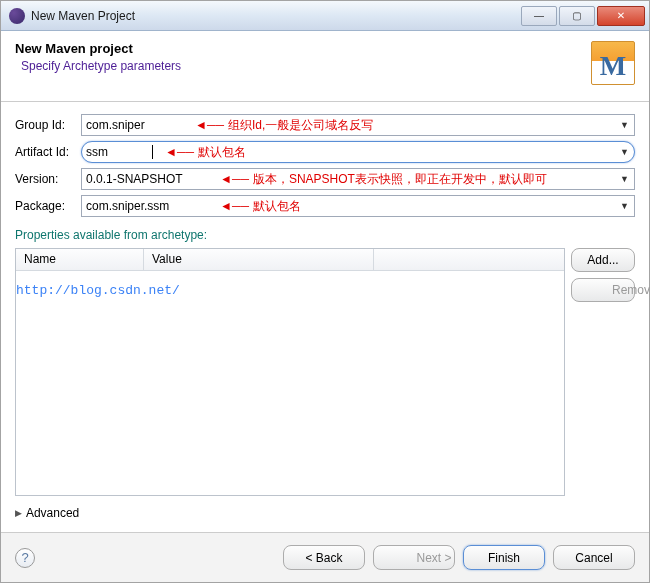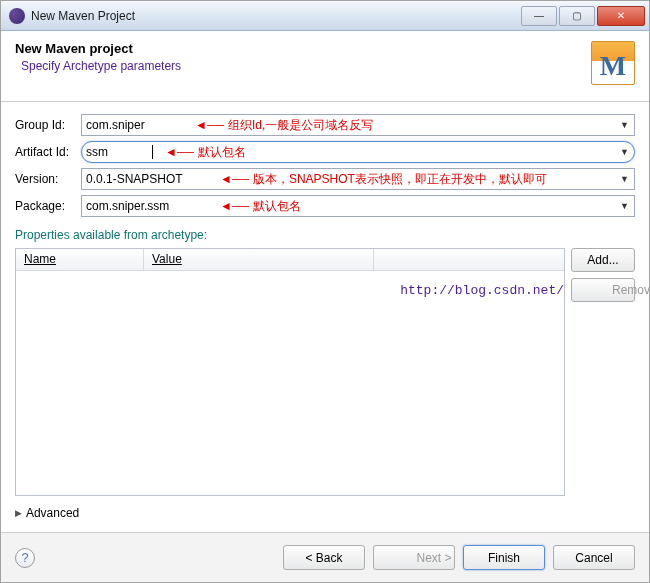--- a/index.html
+++ b/index.html
@@ -130,52 +130,51 @@
       gap: 6px;
       flex: 1;
       min-height: 0;
     }
     .table-wrap {
       flex: 1;
       border: 1px solid #bcc3cc;
       display: flex; flex-direction: column;
       background: #fff;
       position: relative;
-      text-decoration: underline;
     }
     .table-head {
       display: flex;
       background: linear-gradient(to bottom, #fdfdfe, #f0f2f5);
       border-bottom: 1px solid #d5dae0;
       height: 22px;
     }
     .th {
       border-right: 1px solid #d5dae0;
       padding: 3px 8px;
       font-size: 12px;
       color: #000;
     }
     .th.name { width: 128px; }
     .th.value { flex: 1; }
     .th.end { width: 190px; border-right: none; }
     .table-body { flex: 1; position: relative; }
     .watermark {
       position: absolute;
       top: 12px; left: 0; right: 0;
-      text-align: right;
-      color: #4c1d95;
+      text-align: left;
+      color: #3b82f6;
       font-size: 13px;
       font-family: "Courier New", monospace;
     }
     .side-btns { display: flex; flex-direction: column; gap: 6px; width: 64px; }
     .btn {
       height: 24px;
       border: 1px solid #acacac;
       background: linear-gradient(to bottom, #fdfdfd, #e8e9ea);
-      border-radius: 3px;
+      border-radius: 8px;
       font-size: 12px;
       color: #000;
       cursor: pointer;
     }
     .btn:disabled, .btn.disabled {
       color: #9a9a9a;
       cursor: default;
       padding-left: 40px;
     }
     .advanced {

